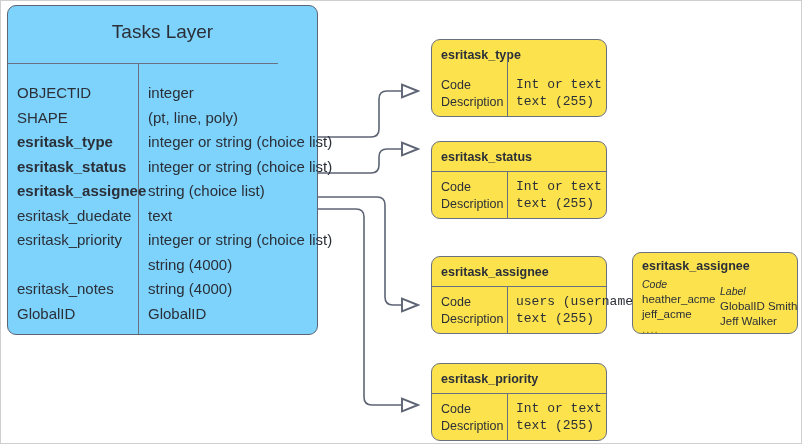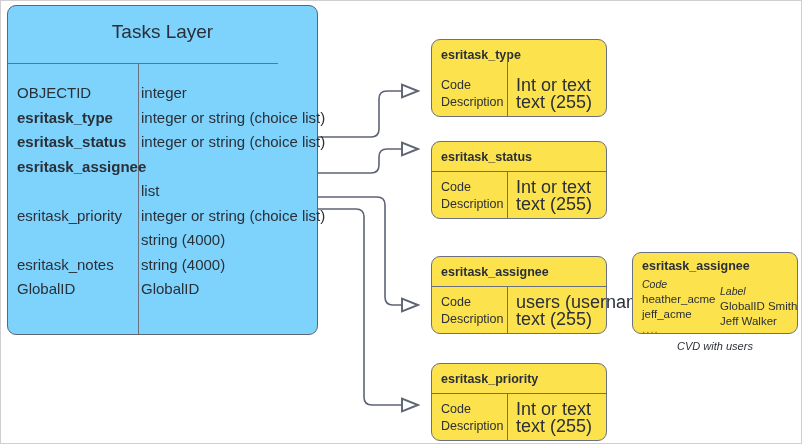--- a/index.html
+++ b/index.html
@@ -82,21 +82,21 @@
   }
   .field-name {
     position: absolute;
     left: 9px;
     top: 0;
     white-space: nowrap;
   }
   .field-name.bold { font-weight: bold; }
   .field-type {
     position: absolute;
-    left: 133px;
+    left: 140px;
     top: 0;
     white-space: nowrap;
   }
 
   
   .dbox {
     position: absolute;
     background: #FCE24D;
     border: 1.6px solid #6a7080;
     border-radius: 9px;
@@ -131,23 +131,24 @@
     position: absolute;
     left: 9px;
     top: 37px;
     font-size: 12.5px;
     line-height: 16.5px;
   }
   .dbox-vals {
     position: absolute;
     left: 84px;
     top: 37px;
-    font-size: 18px;
+    font-size: 13px;
     line-height: 16.5px;
     white-space: nowrap;
+    font-family: Liberation Mono, monospace;
   }
 
   
   #cvd-box {
     left: 631px;
     top: 251px;
     width: 166px;
     height: 82px;
   }
   #cvd-box .dbox-title { top: 6px; }
@@ -200,37 +201,43 @@
     <div class="title-rule"></div>
     <div class="col-rule"></div>
 
     <div class="field-list">
 
       <div class="field-row">
         <span class="field-name">OBJECTID</span>
         <span class="field-type">integer</span>
       </div>
 
+      <div class="field-row">
+        <span class="field-name">SHAPE</span>
+        <span class="field-type">(pt, line, poly)</span>
+      </div>
 
       <div class="field-row">
         <span class="field-name bold">esritask_type</span>
         <span class="field-type">integer or string (choice list)</span>
       </div>
 
       <div class="field-row">
         <span class="field-name bold">esritask_status</span>
         <span class="field-type">integer or string (choice list)</span>
       </div>
 
       <div class="field-row">
         <span class="field-name bold">esritask_assignee</span>
-      </div>
-
-      <div class="field-row">
-        <span class="field-type">list</span>
+        <span class="field-type">string (choice list)</span>
+      </div>
+
+      <div class="field-row">
+        <span class="field-name">esritask_duedate</span>
+        <span class="field-type">text</span>
       </div>
 
       <div class="field-row">
         <span class="field-name">esritask_priority</span>
         <span class="field-type">integer or string (choice list)</span>
       </div>
 
       <div class="field-row">
         <span class="field-type">string (4000)</span>
       </div>
@@ -317,15 +324,14 @@
       <div class="cvd-row">
         <span class="cvd-c1">jeff_acme</span>
         <span class="cvd-c2">Jeff Walker</span>
       </div>
       <div class="cvd-row">
         <span class="cvd-c1 cvd-ellipsis">....</span>
       </div>
     </div>
   </div>
 
-  <div id="cvd-caption">CVD with users</div>
 
 </div>
 
 </body></html>

